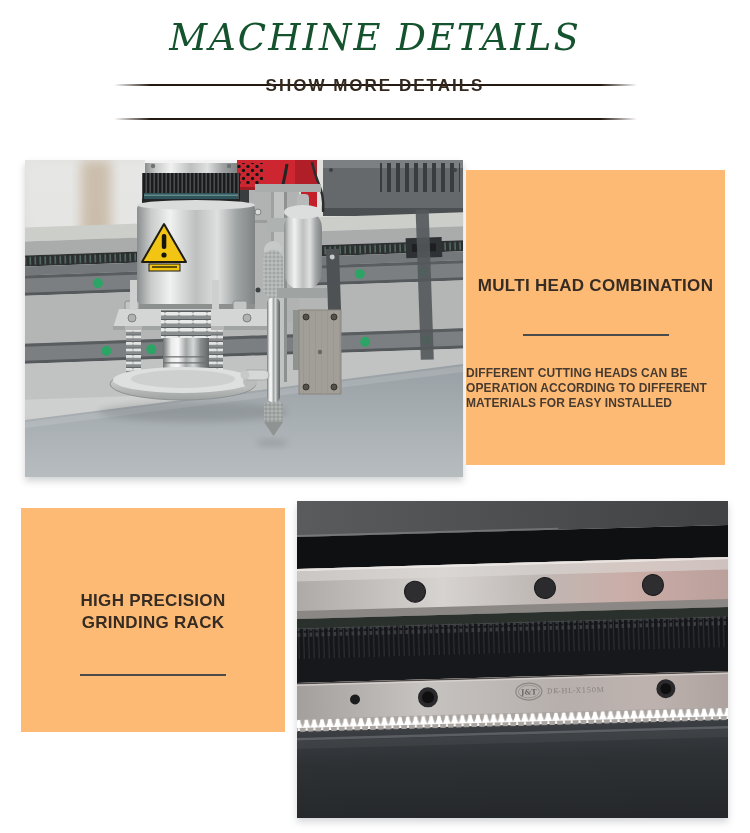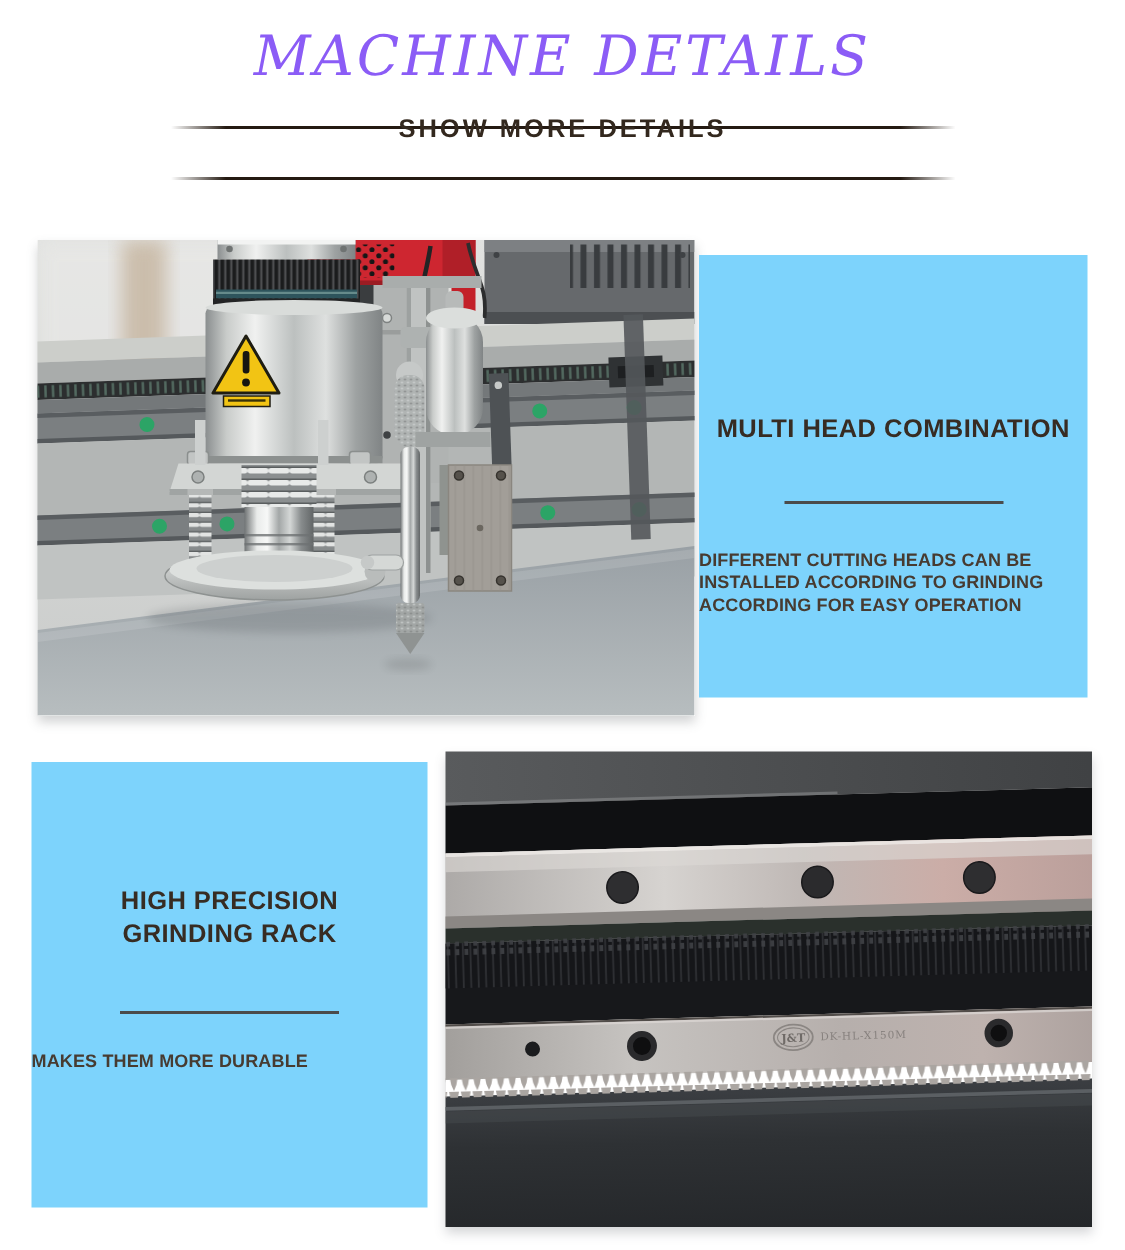--- a/index.html
+++ b/index.html
@@ -2,32 +2,32 @@
 <html><head>
 <meta charset="utf-8">
 <style>
   html,body{margin:0;padding:0;background:#ffffff;}
   .page{position:relative;width:750px;height:833px;background:#ffffff;overflow:hidden;
         font-family:"Liberation Sans",sans-serif;}
 
   
   .page-title{position:absolute;top:16px;left:0;width:100%;margin:0;text-align:center;
     font-family:"DejaVu Serif",serif;font-style:italic;font-weight:400;
-    font-size:37px;letter-spacing:2px;color:#8b5cf6;}
+    font-size:37px;letter-spacing:2px;color:#14532d;}
   .rule{position:absolute;left:114px;width:523px;height:2px;
     background:linear-gradient(90deg,rgba(36,26,18,0) 0%,#241a12 7%,#241a12 93%,rgba(36,26,18,0) 100%);}
   .rule-top{top:84px;}
   .rule-bottom{top:118px;}
   .subtitle{position:absolute;top:76px;left:0;width:100%;text-align:center;
     font-size:17px;line-height:20px;font-weight:700;letter-spacing:2px;color:#33281e;}
 
   
-  .panel{position:absolute;background:#7dd3fc;}
+  .panel{position:absolute;background:#fdba74;}
   .panel-1{left:466px;top:170px;width:259px;height:295px;}
-  .panel-2{left:21px;top:508px;width:264px;height:297px;}
+  .panel-2{left:21px;top:508px;width:264px;height:224px;}
   .panel h2{margin:0;text-align:center;font-size:17px;line-height:22px;font-weight:700;
     letter-spacing:.3px;color:#372c23;}
   .panel-1 h2{margin-top:105px;}
   .panel-2 h2{margin-top:82px;}
   .panel-rule{width:146px;height:2px;background:#4b4b4b;margin:0 auto;}
   .panel-1 .panel-rule{margin-top:37px;}
   .panel-2 .panel-rule{margin-top:40px;}
   .panel p{margin:0;text-align:left;font-size:12px;line-height:15px;font-weight:700;
     letter-spacing:.1px;color:#473b31;}
   .panel-1 p{margin-top:30px;}
@@ -289,33 +289,32 @@
     </svg>
   </div>
 
   <div class="panel panel-1">
     <h2>
       <span class="line">MULTI HEAD COMBINATION</span>
     </h2>
     <div class="panel-rule"></div>
     <p>
       <span class="line">DIFFERENT CUTTING HEADS CAN BE</span>
-      <span class="line">INSTALLED ACCORDING TO GRINDING</span>
-      <span class="line">ACCORDING FOR EASY OPERATION</span>
+      <span class="line">OPERATION ACCORDING TO DIFFERENT</span>
+      <span class="line">MATERIALS FOR EASY INSTALLED</span>
     </p>
   </div>
 
   <div class="panel panel-2">
     <h2>
       <span class="line">HIGH PRECISION</span>
       <span class="line">GRINDING RACK</span>
     </h2>
     <div class="panel-rule"></div>
     <p>
-      <span class="line">MAKES THEM MORE DURABLE</span>
     </p>
   </div>
 
   <div class="photo photo-2">
     <svg viewBox="0 0 431 317" preserveAspectRatio="none">
       <defs>
         <linearGradient id="topG" x1="0" y1="0" x2="1" y2="0">
           <stop offset="0" stop-color="#5a5c5e"></stop>
             <stop offset="1" stop-color="#3f4143"></stop>
         </linearGradient>

